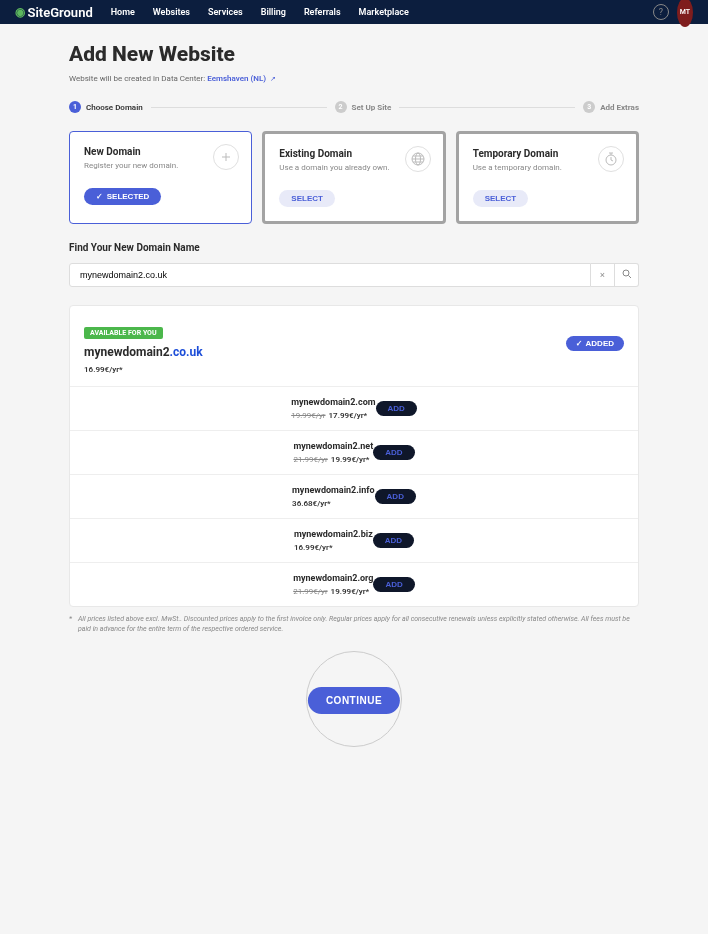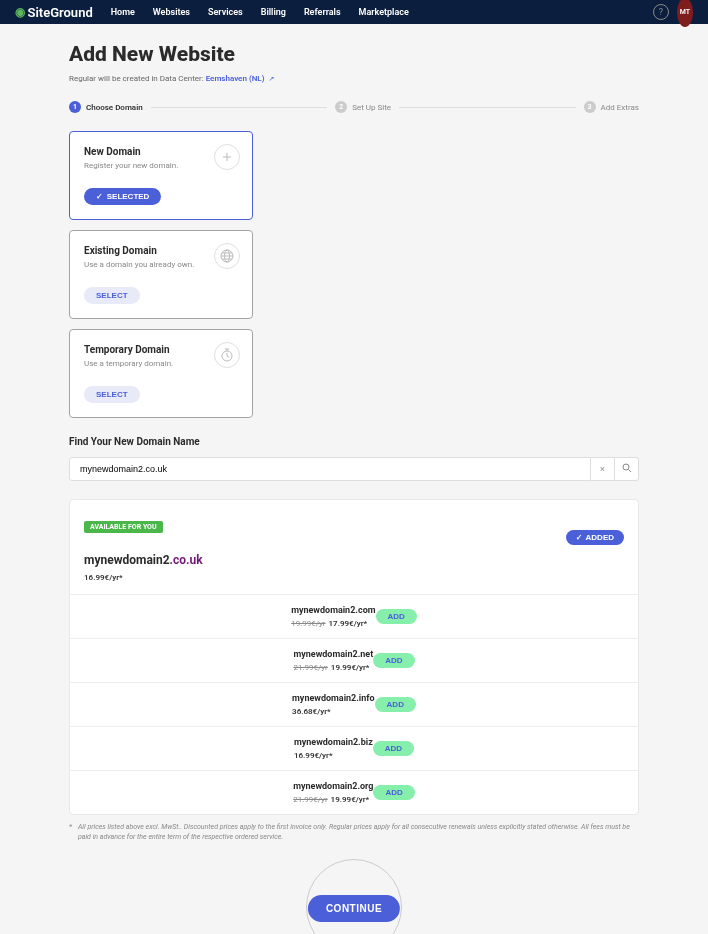--- a/index.html
+++ b/index.html
@@ -19,55 +19,55 @@
     
     .page-title { font-size: 21px; font-weight: 800; color: #2b2b2b; margin-bottom: 8px; }
     .subtitle { font-size: 8px; color: #666; margin-bottom: 18px; }
     .dc-link { color: #4a5fd8; font-weight: 600; cursor: pointer; }
     .ext-icon { color: #4a5fd8; font-size: 7px; margin-left: 2px; }
     
     .stepper { display: flex; align-items: center; margin-bottom: 18px; }
     .step { display: flex; align-items: center; gap: 5px; }
     .step-circle { width: 12px; height: 12px; border-radius: 50%; background: #ccc; color: #fff; font-size: 7px; font-weight: 700; display: flex; align-items: center; justify-content: center; }
     .step-circle.active { background: #4a5fd8; }
-    .step-label { font-size: 8px; color: #888; font-weight: 400; }
+    .step-label { font-size: 8px; color: #888; font-weight: 700; }
     .step-label.active { color: #333; font-weight: 600; }
     .step-line { flex: 1; height: 1px; background: #ddd; margin: 0 8px; }
     
-    .option-cards { display: flex; gap: 10px; margin-bottom: 18px; flex-direction: column; }
-    .option-card { width: 184px; border: 1px solid #a3a3a3; border-radius: 4px; background: #fff; padding: 14px; position: relative; cursor: pointer; }
+    .option-cards { display: flex; gap: 10px; margin-bottom: 18px; }
+    .option-card { width: 184px; border: 3px solid #a3a3a3; border-radius: 4px; background: #fff; padding: 14px; position: relative; cursor: pointer; }
     .option-card.selected { border: 1.5px solid #4a5fd8; }
     .card-title { font-size: 10px; font-weight: 700; color: #2b2b2b; margin-bottom: 4px; }
     .card-desc { font-size: 8px; color: #888; margin-bottom: 14px; }
     .card-icon { position: absolute; top: 12px; right: 12px; width: 26px; height: 26px; border-radius: 50%; border: 1px solid #e0e0e0; display: flex; align-items: center; justify-content: center; color: #bbb; }
     .select-btn { background: #e8eaf8; color: #4a5fd8; border: none; padding: 4px 12px; border-radius: 12px; font-size: 8px; font-weight: 700; cursor: pointer; }
     .selected-btn { background: #4a5fd8; color: #fff; border: none; padding: 4px 12px; border-radius: 12px; font-size: 8px; font-weight: 700; cursor: pointer; display: inline-flex; align-items: center; gap: 4px; }
     
     .section-title { font-size: 10px; font-weight: 700; color: #2b2b2b; margin-bottom: 10px; }
     
     .search-row { display: flex; margin-bottom: 18px; }
     .search-input { flex: 1; border: 1px solid #ddd; border-radius: 3px 0 0 3px; padding: 6px 10px; font-size: 9px; background: #fff; outline: none; }
     .clear-btn { border: 1px solid #ddd; border-left: none; background: #fff; width: 24px; font-size: 9px; color: #888; cursor: pointer; }
     .search-btn { border: 1px solid #ddd; border-left: none; border-radius: 0 3px 3px 0; background: #fff; width: 24px; font-size: 9px; color: #888; cursor: pointer; }
     
     .results { background: #fff; border: 1px solid #e8e8e8; border-radius: 4px; margin-bottom: 8px; }
     .main-result { padding: 14px 14px 12px; border-bottom: 1px solid #eee; position: relative; }
-    .badge { background: #4bb74b; color: #fff; font-size: 7px; font-weight: 700; padding: 2px 6px; border-radius: 2px; display: inline-block; margin-bottom: 20px; }
+    .badge { background: #4bb74b; color: #fff; font-size: 7px; font-weight: 700; padding: 2px 6px; border-radius: 2px; display: inline-block; margin-bottom: 6px; }
     .domain-name { font-size: 12px; font-weight: 700; color: #2b2b2b; margin-bottom: 6px; }
-    .tld { color: #701a75; }
+    .tld { color: #1d4ed8; }
     .price { font-size: 8px; font-weight: 600; color: #333; }
     .added-btn { position: absolute; right: 14px; top: 30px; background: #4a5fd8; color: #fff; border: none; padding: 3px 10px; border-radius: 10px; font-size: 8px; font-weight: 700; cursor: pointer; display: inline-flex; align-items: center; gap: 3px; }
     
     .ext-row { padding: 10px 14px; border-bottom: 1px solid #eee; display: flex; justify-content: center; align-items: center; }
     .ext-row:last-of-type { border-bottom: none; }
     .ext-info { }
     .ext-domain { font-size: 9px; font-weight: 700; color: #2b2b2b; margin-bottom: 4px; }
     .ext-price { font-size: 8px; font-weight: 600; color: #333; }
     .strike { text-decoration: line-through; color: #888; font-weight: 400; margin-right: 3px; }
-    .add-btn { background: #86efac; color: #4a5fd8; border: none; padding: 3px 12px; border-radius: 10px; font-size: 8px; font-weight: 700; cursor: pointer; }
+    .add-btn { background: #0f172a; color: #4a5fd8; border: none; padding: 3px 12px; border-radius: 10px; font-size: 8px; font-weight: 700; cursor: pointer; }
     .load-more { text-align: center; padding: 10px; font-size: 8px; font-weight: 700; color: #4a5fd8; cursor: pointer; border-top: 1px solid #eee; }
     
     .disclaimer { font-size: 7px; font-style: italic; color: #888; line-height: 1.4; margin-bottom: 16px; display: flex; gap: 6px; }
     
     .continue-wrap { text-align: center; position: relative; }
     .continue-circle { width: 96px; height: 96px; border: 1px solid #ccc; border-radius: 50%; margin: 0 auto; position: relative; }
     .continue-btn { position: absolute; top: 36px; left: 50%; transform: translateX(-50%); background: #4a5fd8; color: #fff; border: none; padding: 8px 18px; border-radius: 16px; font-size: 10px; font-weight: 700; letter-spacing: 0.5px; cursor: pointer; }
   </style>
 </head>
 <body>
@@ -89,21 +89,21 @@
   </div>
   <div class="topnav-right">
     <div class="help-icon">?</div>
     <div class="avatar">MT</div>
   </div>
 </div>
 
 <div class="container">
   <h1 class="page-title">Add New Website</h1>
   <p class="subtitle">
-    <span>Regular will be created in Data Center: </span>
+    <span>Website will be created in Data Center: </span>
     <span class="dc-link">Eemshaven (NL)</span>
     <span class="ext-icon">↗</span>
   </p>
 
   <div class="stepper">
     <div class="step">
       <div class="step-circle active">1</div>
       <span class="step-label active">Choose Domain</span>
     </div>
     <div class="step-line"></div>

